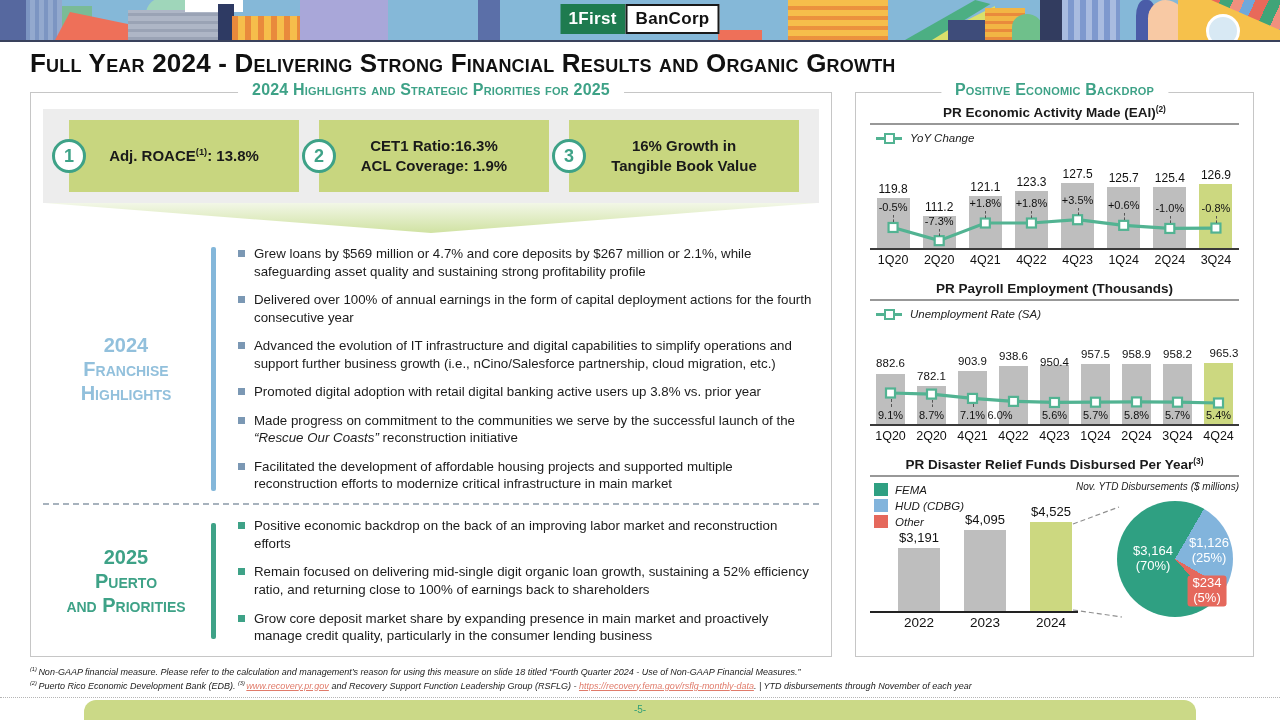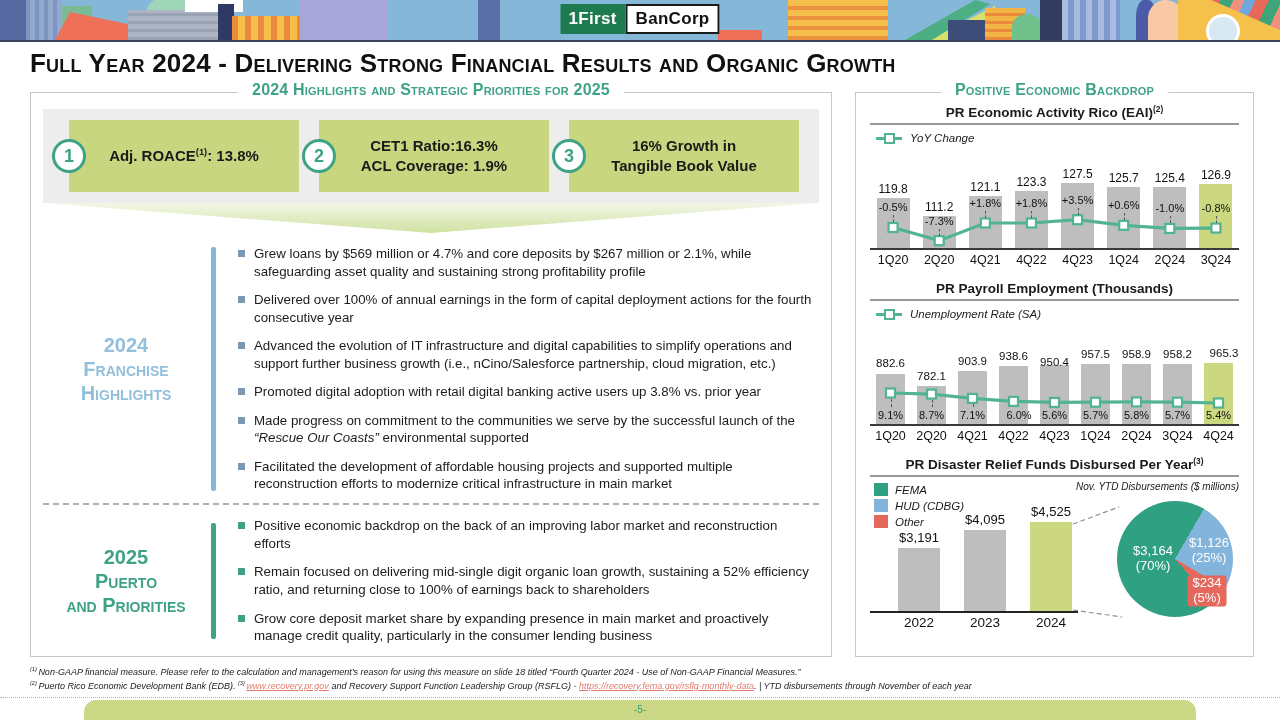--- a/index.html
+++ b/index.html
@@ -187,21 +187,21 @@
         <div>2024</div>
         <div>Franchise</div>
         <div>Highlights</div>
       </div>
       <div class="sec-bar" style="background: rgb(132, 183, 218);"></div>
       <div class="sec-bullets">
         <div class="bullet"><span class="bsq" style="background: rgb(123, 152, 180);"></span><span class="btext"><span>Grew loans by $569 million or 4.7% and core deposits by $267 million or 2.1%, while safeguarding asset quality and sustaining strong profitability profile</span></span></div>
         <div class="bullet"><span class="bsq" style="background: rgb(123, 152, 180);"></span><span class="btext"><span>Delivered over 100% of annual earnings in the form of capital deployment actions for the fourth consecutive year</span></span></div>
         <div class="bullet"><span class="bsq" style="background: rgb(123, 152, 180);"></span><span class="btext"><span>Advanced the evolution of IT infrastructure and digital capabilities to simplify operations and support further business growth (i.e., nCino/Salesforce partnership, cloud migration, etc.)</span></span></div>
         <div class="bullet"><span class="bsq" style="background: rgb(123, 152, 180);"></span><span class="btext"><span>Promoted digital adoption with retail digital banking active users up 3.8% vs. prior year</span></span></div>
-        <div class="bullet"><span class="bsq" style="background: rgb(123, 152, 180);"></span><span class="btext"><span>Made progress on commitment to the communities we serve by the successful launch of the </span><span class="it">“Rescue Our Coasts”</span><span> environmental supported</span></span></div>
+        <div class="bullet"><span class="bsq" style="background: rgb(123, 152, 180);"></span><span class="btext"><span>Made progress on commitment to the communities we serve by the successful launch of the </span><span class="it">“Rescue Our Coasts”</span><span> reconstruction initiative</span></span></div>
         <div class="bullet"><span class="bsq" style="background: rgb(123, 152, 180);"></span><span class="btext"><span>Facilitated the development of affordable housing projects and supported multiple reconstruction efforts to modernize critical infrastructure in main market</span></span></div>
       </div>
     </div>
   <div class="dashed-sep"></div>
   <div class="section" id="sec1">
       <div class="sec-label" style="color: rgb(62, 162, 135);">
         <div>2025</div>
         <div>Puerto</div>
         <div>and Priorities</div>
       </div>
@@ -210,21 +210,21 @@
         <div class="bullet"><span class="bsq" style="background: rgb(62, 162, 135);"></span><span class="btext"><span>Positive economic backdrop on the back of an improving labor market and reconstruction efforts</span></span></div>
         <div class="bullet"><span class="bsq" style="background: rgb(62, 162, 135);"></span><span class="btext"><span>Remain focused on delivering mid-single digit organic loan growth, sustaining a 52% efficiency ratio, and returning close to 100% of earnings back to shareholders</span></span></div>
         <div class="bullet"><span class="bsq" style="background: rgb(62, 162, 135);"></span><span class="btext"><span>Grow core deposit market share by expanding presence in main market and proactively manage credit quality, particularly in the consumer lending business</span></span></div>
       </div>
     </div>
 </section>
 
 <section class="panel right">
   <span class="panel-legend">Positive Economic Backdrop</span>
   <div class="chart">
-      <div class="chart-title"><span>PR Economic Activity Rico (EAI)</span><span class="sup">(2)</span></div>
+      <div class="chart-title"><span>PR Economic Activity Made (EAI)</span><span class="sup">(2)</span></div>
       <div class="chart-rule"></div>
       <div class="chart-legend">
         <span class="legend-line"></span>
         <span>YoY Change</span>
       </div>
       <div class="plot">
         <div class="bar" style="left: 6.5625px; width: 33px; height: 49.6px;"></div>
         <div class="vlabel" style="left: 23.0625px; top: 34.4px; font-size: 12px;">119.8</div>
         <div class="bar" style="left: 52.6875px; width: 33px; height: 32.4px;"></div>
         <div class="vlabel" style="left: 69.1875px; top: 51.6px; font-size: 12px;">111.2</div>
@@ -316,21 +316,21 @@
           <rect x="262" y="73.42" width="9" height="9" fill="#fff" stroke="#52B392" stroke-width="2.2"></rect>
           <rect x="303" y="73.69" width="9" height="9" fill="#fff" stroke="#52B392" stroke-width="2.2"></rect>
           <rect x="344" y="74.5" width="9" height="9" fill="#fff" stroke="#52B392" stroke-width="2.2"></rect>
         </svg>
         <div class="plabel" style="left: 20.5px; top: 85px;">9.1%</div>
         <div class="ptick" style="left: 20.5px; top: 75.01px; height: 7.99px;"></div>
         <div class="plabel" style="left: 61.5px; top: 85px;">8.7%</div>
         <div class="ptick" style="left: 61.5px; top: 76.09px; height: 6.91px;"></div>
         <div class="plabel" style="left: 102.5px; top: 85px;">7.1%</div>
         <div class="ptick" style="left: 102.5px; top: 80.41px; height: 2.59px;"></div>
-        <div class="plabel" style="left: 149px; top: 85px;">6.0%</div>
+        <div class="plabel" style="left: 130px; top: 85px;">6.0%</div>
         <div class="plabel" style="left: 184.5px; top: 85px;">5.6%</div>
         <div class="plabel" style="left: 225.5px; top: 85px;">5.7%</div>
         <div class="plabel" style="left: 266.5px; top: 85px;">5.8%</div>
         <div class="plabel" style="left: 307.5px; top: 85px;">5.7%</div>
         <div class="plabel" style="left: 348.5px; top: 85px;">5.4%</div>
       </div>
       <div class="xlabels">
         <span class="xlab">1Q20</span>
         <span class="xlab">2Q20</span>
         <span class="xlab">4Q21</span>

